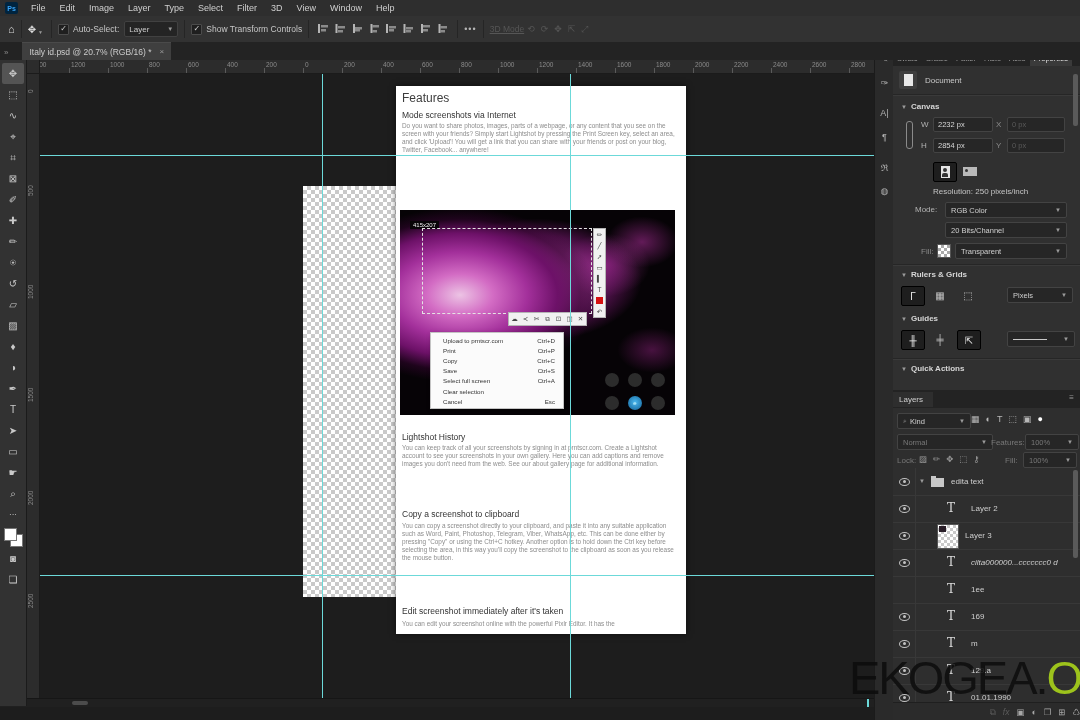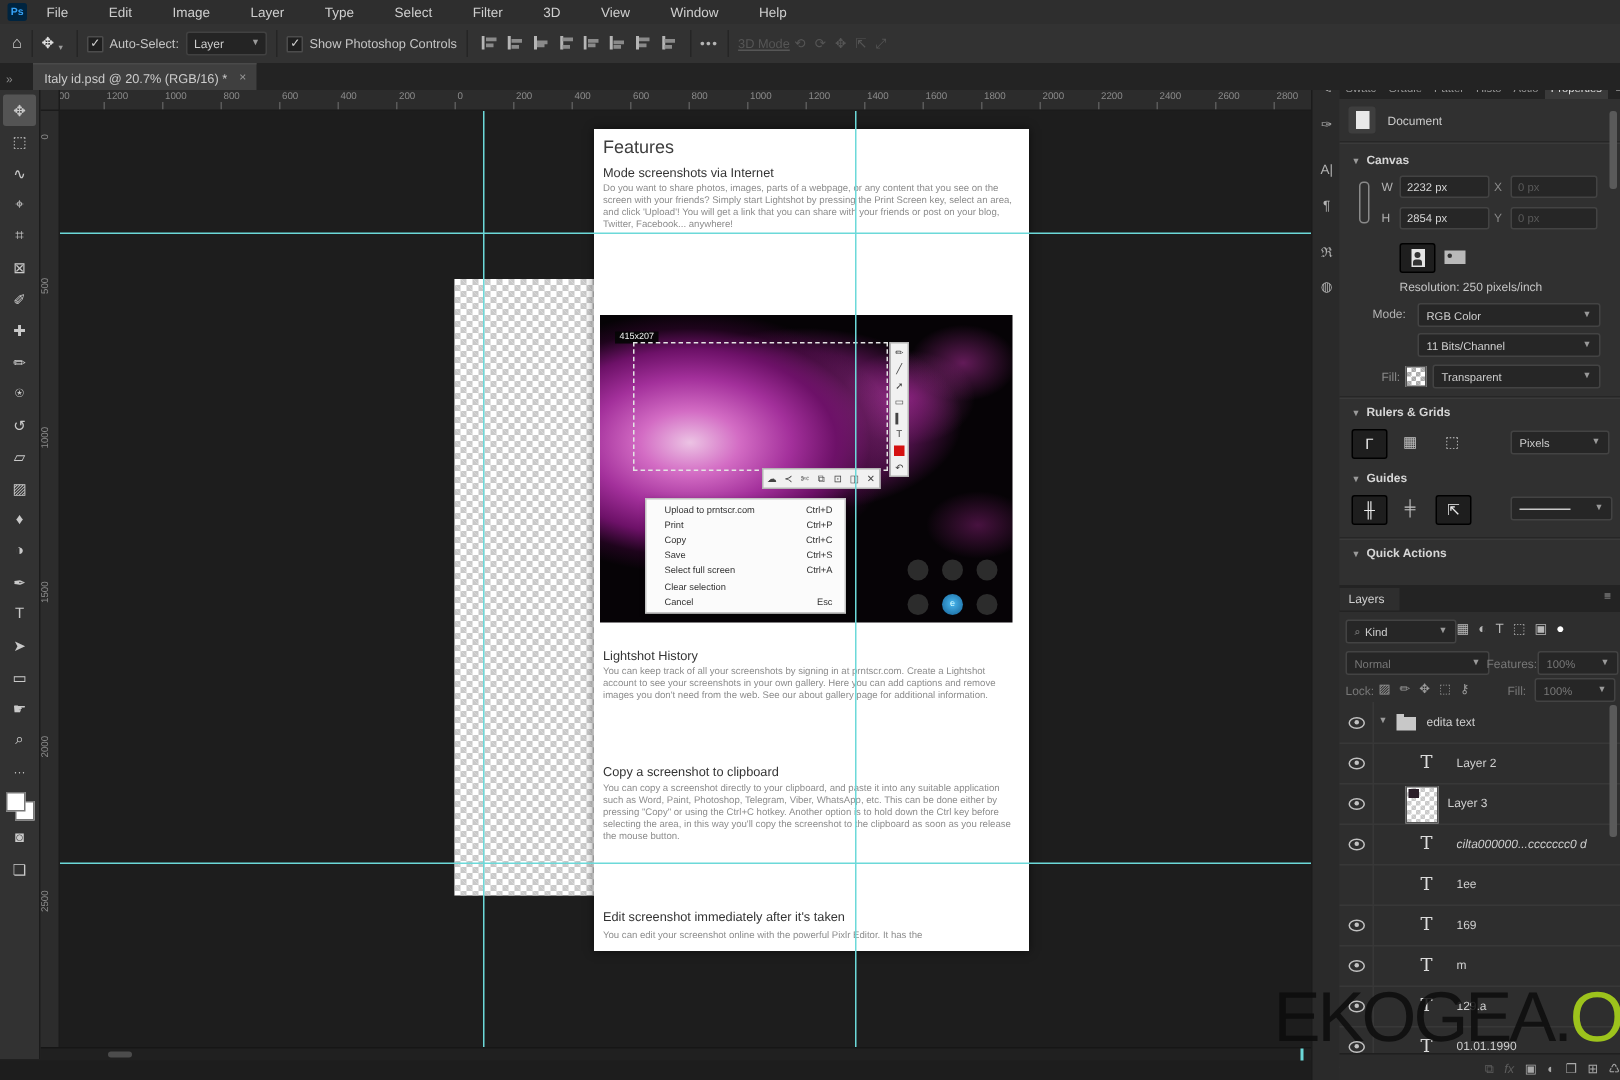--- a/index.html
+++ b/index.html
@@ -135,21 +135,21 @@
   .alnico{display:inline-block;margin:0 3px;}
   .gray3d{color:#555;font-size:9px;margin:0 3px;}
 </style>
 </head>
 <body>
 
 <div class="app">
 
   <div class="abs menubar">
     <div class="pslogo">Ps</div>
-    <span id="menu-items" style="display:flex;gap:13px;">
+    <span id="menu-items" style="display:flex;">
         <span class="mi">File</span>
         <span class="mi">Edit</span>
         <span class="mi">Image</span>
         <span class="mi">Layer</span>
         <span class="mi">Type</span>
         <span class="mi">Select</span>
         <span class="mi">Filter</span>
         <span class="mi">3D</span>
         <span class="mi">View</span>
         <span class="mi">Window</span>
@@ -164,21 +164,21 @@
     <span style="font-size:5px;color:#9a9a9a;margin:6px 2px 0 2px;">▼</span>
     <span class="sep"></span>
     <span class="cb">✓</span>
     <span>Auto-Select:</span>
     <span class="dd" style="width:44px;margin-left:5px;">
       <span>Layer</span>
       <span class="car">▼</span>
     </span>
     <span class="sep"></span>
     <span class="cb">✓</span>
-    <span>Show Photoshop Controls</span>
+    <span>Show Transform Controls</span>
     <span class="sep"></span>
     <span id="align-icons" style="display:flex;align-items:center;">
         <span class="alnico"><svg width="11" height="11">
             <rect x="0" y="1" width="2" height="9" fill="#b5b5b5"></rect>
             <rect x="3" y="2" width="7" height="2.5" fill="#8a8a8a"></rect>
             <rect x="3" y="6" width="5" height="2.5" fill="#8a8a8a"></rect>
           </svg></span>
         <span class="alnico"><svg width="11" height="11">
             <rect x="0.5" y="1" width="2" height="9" fill="#b5b5b5"></rect>
             <rect x="3" y="3" width="7" height="2.5" fill="#8a8a8a"></rect>
@@ -473,21 +473,21 @@
       </div>
 
       <span style="position:absolute;left:40px;top:121px;color:#c4c4c4;">Resolution: 250 pixels/inch</span>
 
       <span style="position:absolute;left:22px;top:139px;">Mode:</span>
       <div class="pdd" style="left:52px;top:136px;width:110px;">
           <span>RGB Color</span>
           <span class="car">▼</span>
         </div>
       <div class="pdd" style="left:52px;top:156px;width:110px;">
-          <span>11 Bits/Channel</span>
+          <span>20 Bits/Channel</span>
           <span class="car">▼</span>
         </div>
       <span style="position:absolute;left:28px;top:181px;color:#8a8a8a;">Fill:</span>
       <div style="position:absolute;left:44px;top:178px;width:12px;height:12px;border:1px solid #555;background-image:linear-gradient(45deg,#aaa 25%,transparent 25%,transparent 75%,#aaa 75%),linear-gradient(45deg,#aaa 25%,transparent 25%,transparent 75%,#aaa 75%);background-size:6px 6px;background-position:0 0,3px 3px;background-color:#fff;"></div>
       <div class="pdd" style="left:62px;top:177px;width:100px;">
           <span>Transparent</span>
           <span class="car">▼</span>
         </div>
 
       <div class="divline" style="top:198px;"></div>

